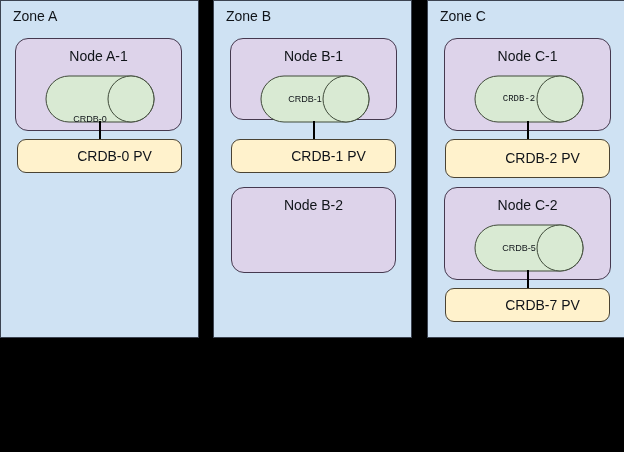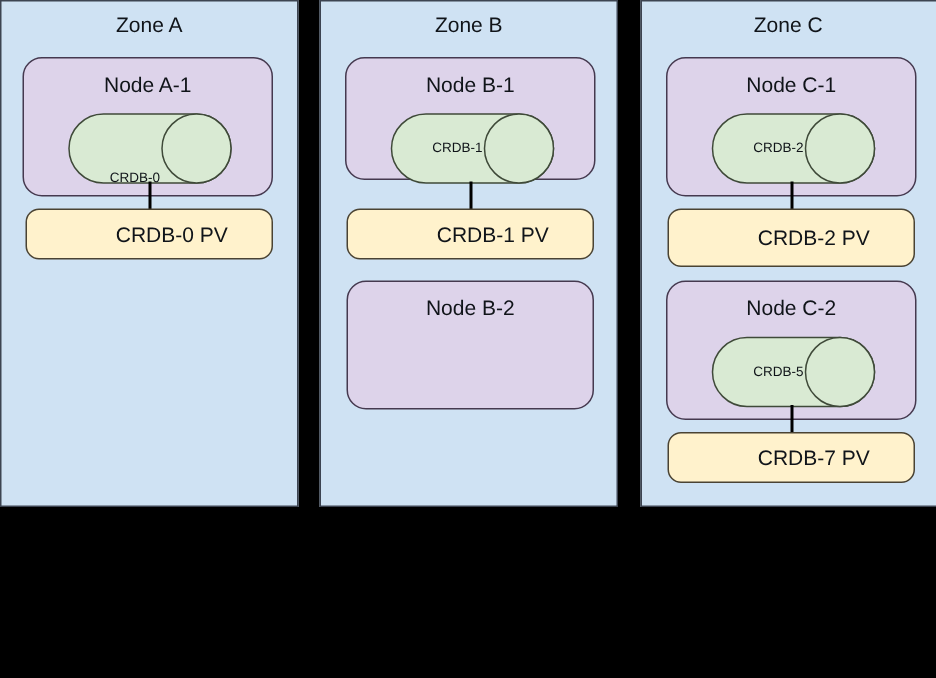--- a/index.html
+++ b/index.html
@@ -1,22 +1,22 @@
 <!DOCTYPE html>
 <html><head>
 <meta charset="utf-8">
 <style>
   html,body{margin:0;padding:0;background:#000;}
   body{width:624px;height:452px;overflow:hidden;
        font-family:"Liberation Sans","DejaVu Sans",sans-serif;}
   #canvas{position:relative;width:624px;height:452px;background:#000;}
 
   .zone{position:absolute;background:#cfe2f3;border:1px solid #3d4451;box-sizing:border-box;}
-  .zone-title{position:absolute;left:0;right:0;top:7px;text-align:center;
-              font-size:14px;color:#101419;line-height:16px;white-space:nowrap;}
+  .zone-title{position:absolute;left:0;right:0;top:7px;text-align:left;
+              font-size:14px;color:#101419;line-height:16px;white-space:nowrap;padding-left:12px;}
 
   .node{position:absolute;background:#ddd3ea;border:1px solid #45394f;
         border-radius:13px;box-sizing:border-box;padding-left:14px;}
   .node-title{position:absolute;left:0;right:0;top:9px;text-align:center;
               font-size:14px;color:#101419;line-height:17px;white-space:nowrap;}
 
   .pv{position:absolute;background:#fff2cc;border:1px solid #4a4333;
       border-radius:9px;box-sizing:border-box;display:flex;align-items:center;
       justify-content:center;padding-left:30px;}
   .pv-label{font-size:14px;color:#101419;line-height:17px;white-space:nowrap;}
@@ -81,21 +81,21 @@
       <div class="node-title">Node B-2</div>
     </div>
   </div>
 
   <div class="zone" style="left:427px;top:0px;width:199px;height:338px;">
     <div class="zone-title" style="right:2px;">Zone C</div>
 
     <div class="node" style="left:16px;top:37px;width:167px;height:93px;">
       <div class="node-title">Node C-1</div>
 
-      <div class="cyl" style="left:29px;top:36px;width:110px;height:48px;">
+      <div class="cyl" style="left:29px;top:36px;width:110px;height:48px;font-family:Liberation Mono, monospace;">
         <svg width="110" height="48" viewBox="0 0 110 48">
           <path d="M24,1 H86 A23,23 0 0 1 86,47 H24 A23,23 0 0 1 24,1 Z" fill="#d9ead3" stroke="#3f4a39" stroke-width="1"></path>
           <ellipse cx="86" cy="24" rx="23" ry="23" fill="#d9ead3" stroke="#3f4a39" stroke-width="1"></ellipse>
         </svg>
         <div class="cyl-label" style="left:6px;width:78px;">CRDB-2</div>
       </div>
     </div>
 
     <div class="connector" style="left:99px;top:120px;height:20px;"></div>
 

